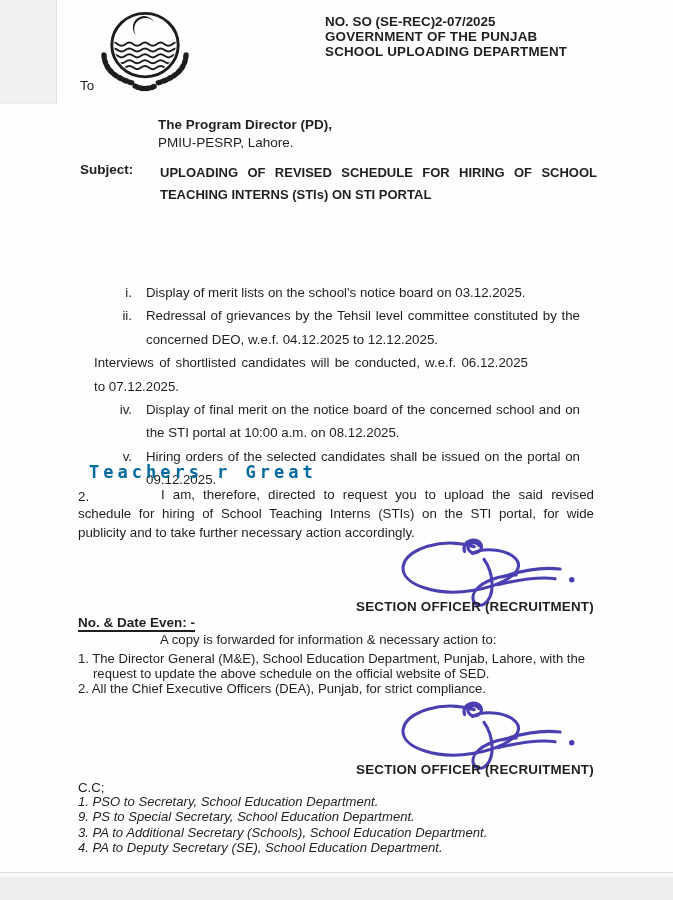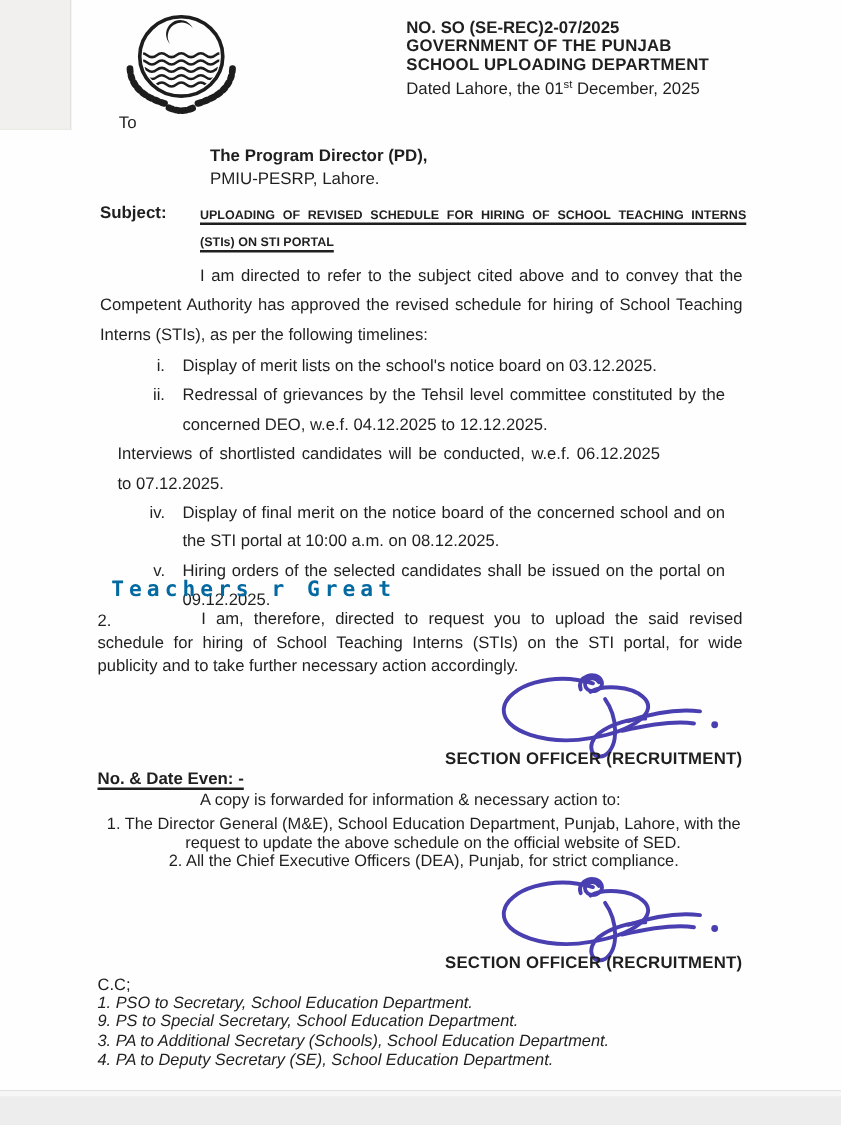--- a/index.html
+++ b/index.html
@@ -19,29 +19,29 @@
   }
   .emblem{position:absolute;left:86px;top:8px;}
   .letterhead{
     position:absolute;left:325px;top:14px;width:300px;
     text-align:left;font-size:13.4px;line-height:15.2px;
   }
   .lh-refno{font-weight:600;}
   .lh-govt,.lh-dept{font-weight:700;letter-spacing:.2px;}
   .lh-date{font-weight:400;}
   .lh-date sup{font-size:9px;}
-  .to-label{position:absolute;left:80px;top:90px;font-size:13.5px;margin-left:15px;}
-  .addressee{position:absolute;left:168px;top:116px;font-size:13.5px;line-height:18px;}
+  .to-label{position:absolute;left:80px;top:78px;font-size:13.5px;}
+  .addressee{position:absolute;left:158px;top:116px;font-size:13.5px;line-height:18px;}
   .addr-name{font-weight:700;}
   .subject-label{position:absolute;left:80px;top:162px;font-size:13.5px;font-weight:700;}
   .subject-text{
     position:absolute;left:160px;top:162px;width:437px;
-    font-size:10px;font-weight:700;line-height:22px;
+    font-size:13px;font-weight:700;line-height:22px;
     text-align:justify;
-    text-decoration:underline;text-underline-offset:3px;
+    text-underline-offset:3px;
     text-decoration-thickness:1.5px;
   }
   .para1{
     position:absolute;left:80px;top:209px;width:514px;
     font-size:13.3px;line-height:23.3px;text-align:justify;text-indent:80px;
   }
   .timeline-list{position:absolute;left:80px;top:281px;width:516px;}
   .tl-item{display:flex;font-size:13.3px;line-height:23.4px;}
   .tl-num{width:52px;text-align:right;flex:none;}
   .tl-text{margin-left:14px;width:434px;text-align:justify;}
@@ -64,21 +64,21 @@
   .sig-title-1{left:356px;top:599px;}
   .sig-title-2{left:356px;top:762px;}
   .even-no{
     position:absolute;left:78px;top:615px;font-size:13.5px;font-weight:700;
     text-decoration:underline;text-underline-offset:3px;text-decoration-thickness:1.5px;
   }
   .copy-intro{position:absolute;left:160px;top:632px;font-size:13.2px;}
   .fwd-list{position:absolute;left:78px;top:652px;width:522px;}
   .fwd-item{
     font-size:13.1px;line-height:14.9px;
-    padding-left:15px;text-indent:-15px;text-align:center;
+    padding-left:15px;text-indent:-15px;
   }
   .cc-label{position:absolute;left:78px;top:780px;font-size:13.2px;}
   .cc-list{position:absolute;left:78px;top:794px;width:522px;font-style:italic;}
   .cc-item{font-size:13.1px;line-height:15.4px;}
   .bottom-bar{
     position:absolute;left:0;top:873px;width:673px;height:27px;
     background:#ededee;border-top:4px solid #f7f7f7;
     box-shadow:0 -1px 0 #e2e2e2;
   }
 </style>
@@ -110,33 +110,31 @@
         <path d="M102 48 q-1 21 -30 29"></path>
         <path d="M50 80 q10 5 20 0"></path>
       </g>
     </svg>
   </div>
 
   <div class="letterhead">
     <div class="lh-refno">NO. SO (SE-REC)2-07/2025</div>
     <div class="lh-govt">GOVERNMENT OF THE PUNJAB</div>
     <div class="lh-dept">SCHOOL UPLOADING DEPARTMENT</div>
-    <div class="lh-date"><span>Dated Lahore, the 01</span><sup>st</sup><span> December, 2025</span></div>
   </div>
 
   <div class="to-label">To</div>
   <div class="addressee">
     <div class="addr-name">The Program Director (PD),</div>
     <div class="addr-org">PMIU-PESRP, Lahore.</div>
   </div>
 
   <div class="subject-label">Subject:</div>
   <div class="subject-text">UPLOADING OF REVISED SCHEDULE FOR HIRING OF SCHOOL TEACHING INTERNS (STIs) ON STI PORTAL</div>
 
-  <div class="para1">I am directed to refer to the subject cited above and to convey that the Competent Authority has approved the revised schedule for hiring of School Teaching Interns (STIs), as per the following timelines:</div>
 
   <div class="timeline-list">
     <div class="tl-item">
       <span class="tl-num">i.</span>
       <span class="tl-text">Display of merit lists on the school's notice board on 03.12.2025.</span>
     </div>
     <div class="tl-item">
       <span class="tl-num">ii.</span>
       <span class="tl-text">Redressal of grievances by the Tehsil level committee constituted by the concerned DEO, w.e.f. 04.12.2025 to 12.12.2025.</span>
     </div>

